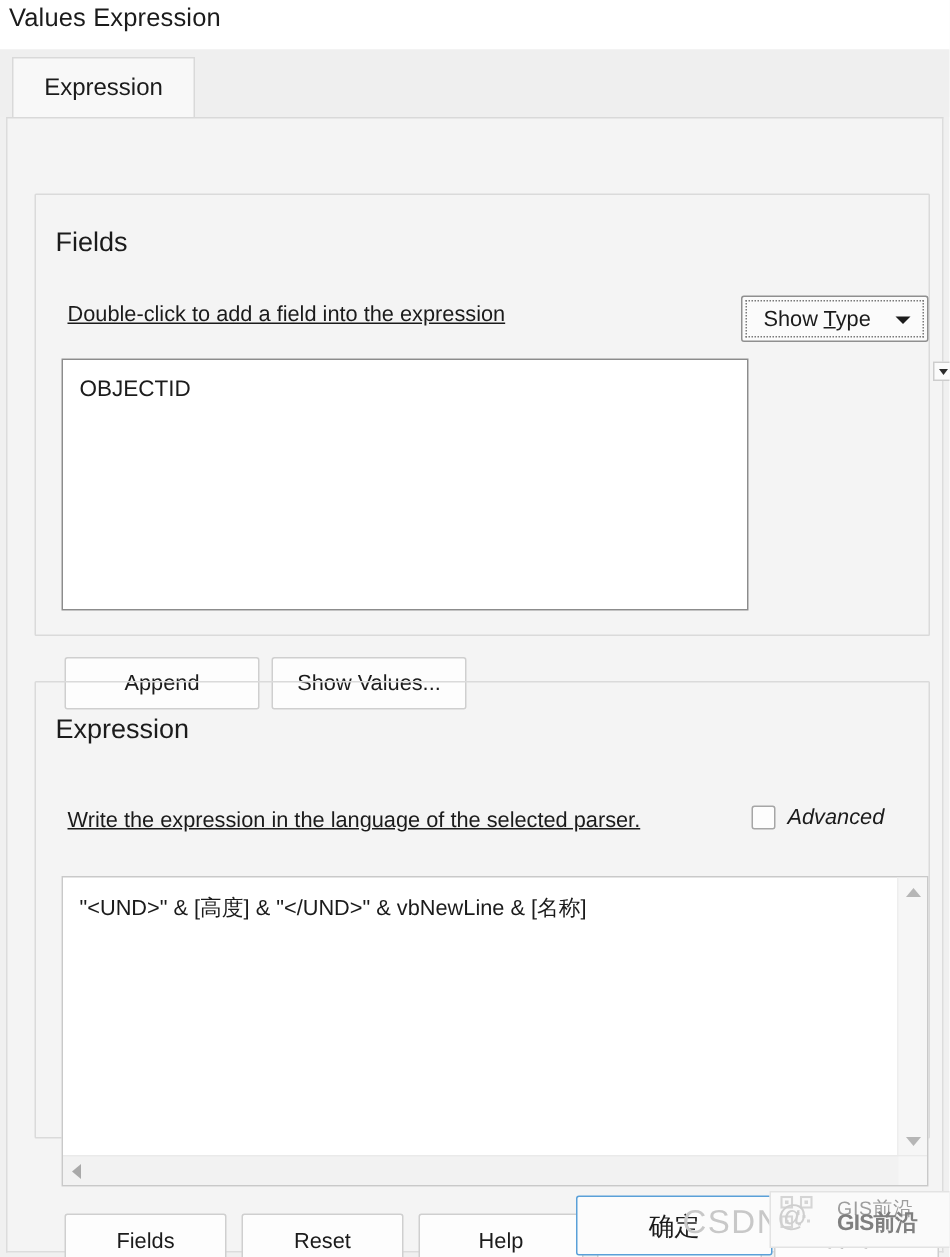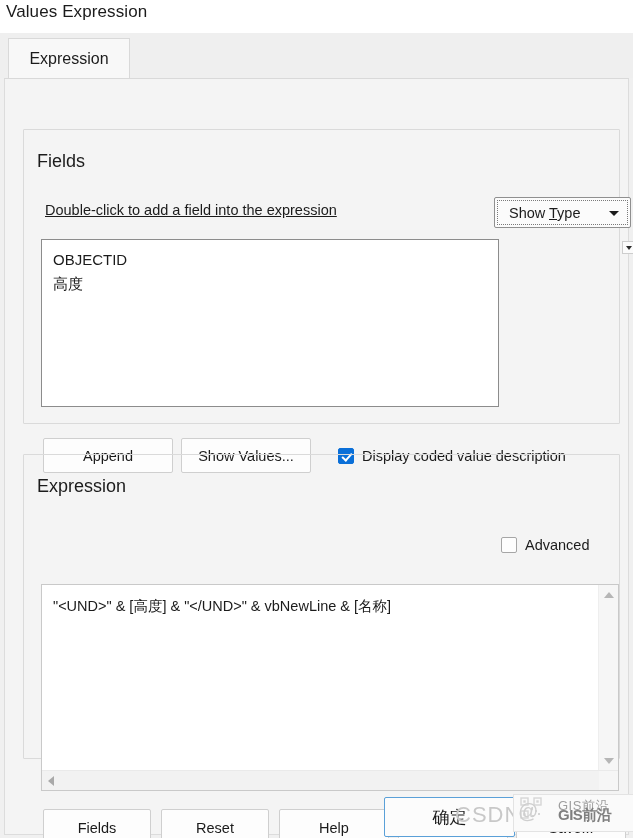--- a/index.html
+++ b/index.html
@@ -126,21 +126,21 @@
     font-size: 14.5px;
     color: #1b1b1b;
     cursor: default;
     white-space: nowrap;
   }
 
   
   .btn-showtype {
     left: 489px;
     top: 118px;
-    width: 137px;
+    width: 125px;
     height: 31px;
     border: 1px solid #8f8f8f;
     background: #fbfbfb;
     justify-content: flex-start;
     padding-left: 14px;
   }
   .btn-showtype .focusring {
     position: absolute;
     left: 2px; top: 2px; right: 2px; bottom: 2px;
     border: 1px dotted #7a7a7a;
@@ -232,21 +232,21 @@
     position: absolute;
     left: 4.5px;
     top: 1.5px;
     width: 4px;
     height: 8px;
     border: solid #ffffff;
     border-width: 0 2px 2px 0;
     transform: rotate(42deg);
   }
   .cb-coded { left: 333px; top: 369px; }
-  .cb-advanced { left: 496px; top: 458px; }
+  .cb-advanced { left: 496px; top: 458px; font-style: italic; }
 
   
   .exprbox {
     position: absolute;
     left: 36px;
     top: 505px;
     width: 578px;
     height: 207px;
     box-sizing: border-box;
     background: #ffffff;
@@ -415,42 +415,38 @@
     <div class="hint-text" style="left:40px; top:123px;">Double-click to add a field into the expression</div>
 
     <div class="btn btn-showtype">
       <span><span>Show </span><span class="u">T</span><span>ype</span></span>
       <span class="caret"></span>
       <span class="focusring"></span>
     </div>
 
     <div class="fieldlist">
       <div class="item">OBJECTID</div>
-      <div class="item">高度</div>
     </div>
     <div class="fieldlist-scrollmark">
         <i></i>
       </div>
 
     <div class="btn btn-append">
       <span>Append</span>
     </div>
     <div class="btn btn-showvalues">
       <span>Show Values...</span>
     </div>
 
-    <div class="checkrow cb-coded">
-      <span class="cb checked"></span>
-      <span>Display coded value description</span>
-    </div>
 
     <div class="group group-expression">
       <span class="group-legend">Expression</span>
     </div>
 
+    <div class="hint-text" style="left:40px; top:460px;">Write the expression in the language of the selected parser.</div>
 
     <div class="checkrow cb-advanced">
       <span class="cb"></span>
       <span>Advanced</span>
     </div>
 
     <div class="exprbox">
       <div class="exprtext">"&lt;UND&gt;" &amp; [高度] &amp; "&lt;/UND&gt;" &amp; vbNewLine &amp; [名称]</div>
       <div class="vscroll">
         <span class="arrow-up"></span>

